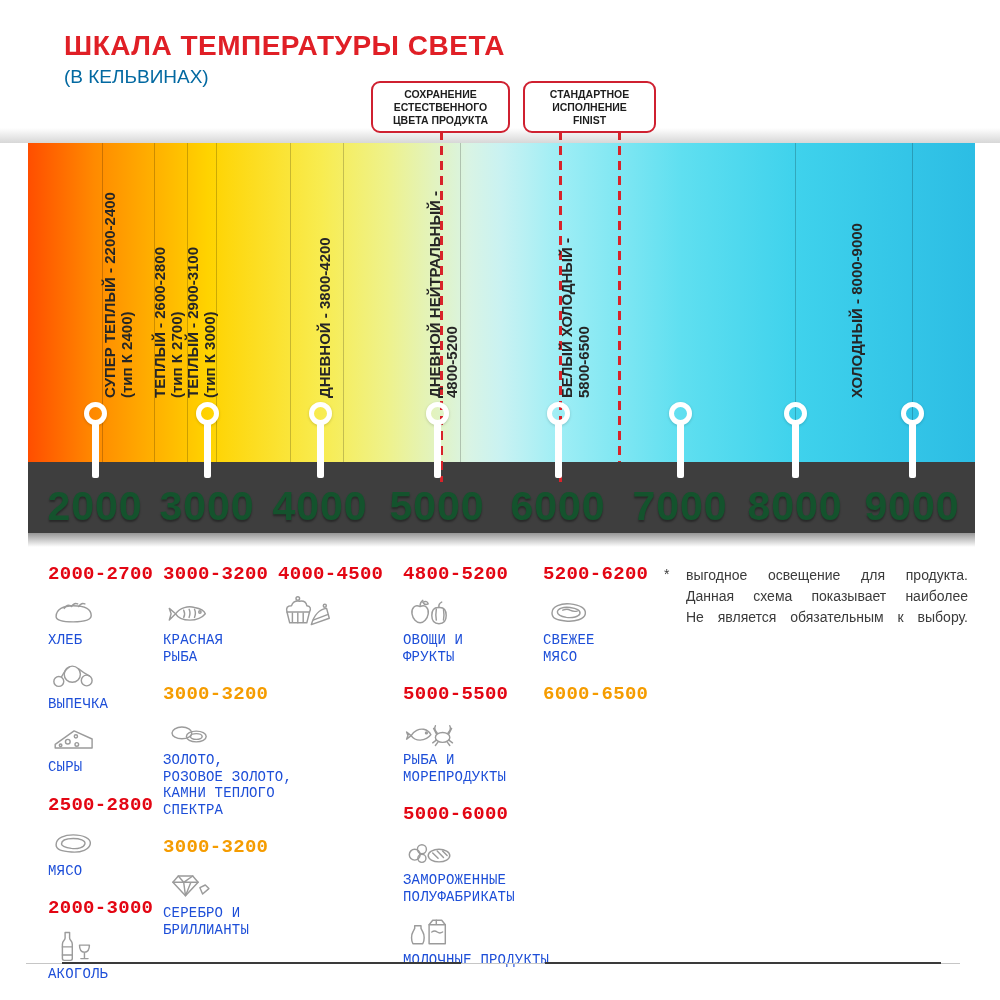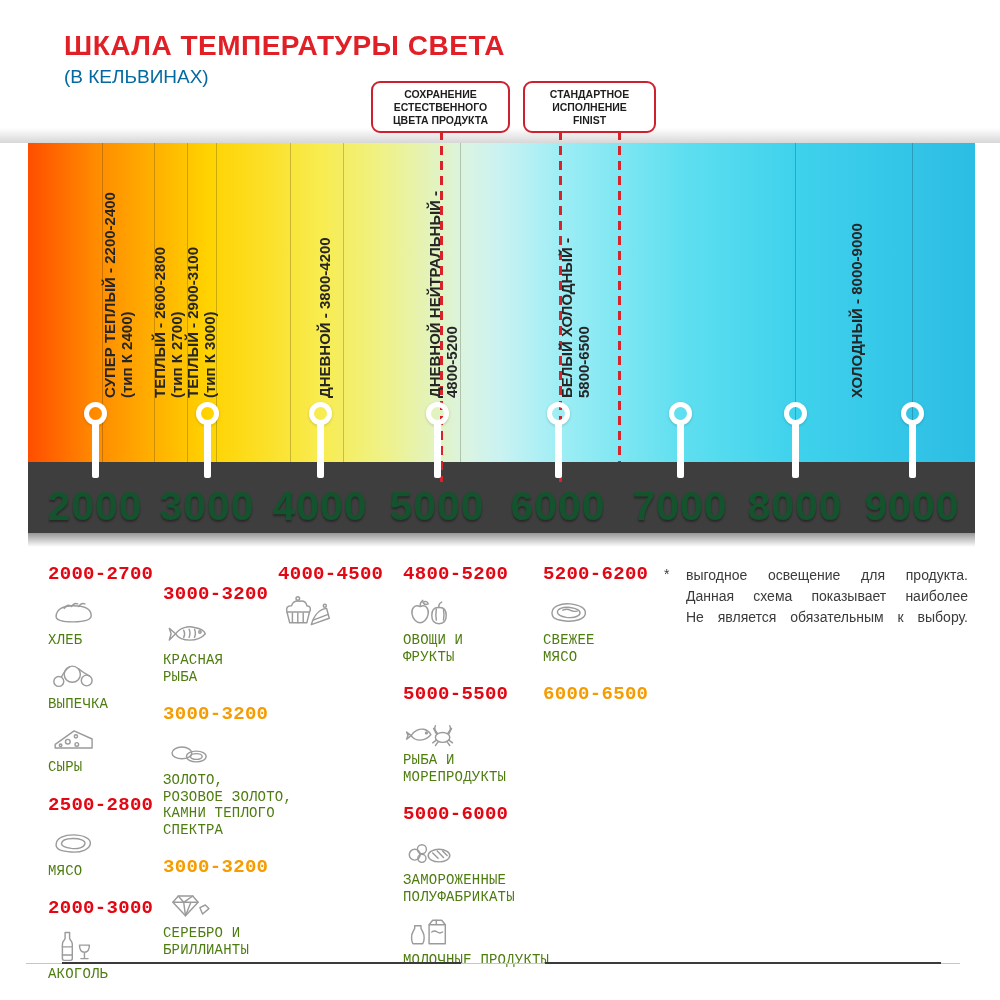--- a/index.html
+++ b/index.html
@@ -26,28 +26,28 @@
     background:linear-gradient(to bottom,#969696,rgba(255,255,255,0));}
   .tick{position:absolute;top:483px;transform:translateX(-50%);color:#14532d;font-weight:bold;
     font-size:41px;letter-spacing:1px;z-index:8;text-shadow:0 2px 2px rgba(0,0,0,.35);white-space:nowrap;}
 
   .callout{position:absolute;top:81px;height:52px;box-sizing:border-box;border:2.5px solid #cf2030;
     border-radius:9px;background:#fff;z-index:9;display:flex;flex-direction:column;justify-content:center;
     text-align:center;font-weight:bold;font-size:10.5px;line-height:13px;color:#1d1d1d;padding:2px 3px;}
   #c0{left:371px;width:139px;} #c1{left:523px;width:133px;}
 
   .col{position:absolute;top:563px;display:flex;flex-direction:column;align-items:flex-start;font-family:Liberation Mono, monospace;}
-  .col0{left:48px;width:110px;} .col1{left:163px;width:120px;margin-top:20px;} .col2{left:278px;width:125px;}
+  .col0{left:48px;width:110px;} .col1{left:163px;width:120px;} .col2{left:278px;width:125px;}
   .col3{left:403px;width:145px;} .col4{left:543px;width:120px;}
   .range{font-weight:bold;font-size:19px;letter-spacing:.3px;margin:12px 0 6px;white-space:nowrap;}
   .range.first{margin-top:0;}
   .range.red{color:#e30613;} .range.orange{color:#f59c00;}
   .product{margin:3px 0 6px;}
   .picon{height:36px;margin-bottom:2px;}
-  .plabel{font-size:14px;line-height:16.5px;color:#4d7c0f;letter-spacing:.2px;}
+  .plabel{font-size:14px;line-height:16.5px;color:#1d4ed8;letter-spacing:.2px;}
   .plabel div{white-space:nowrap;}
 
   .footnote{position:absolute;left:686px;top:565px;width:282px;font-size:14px;line-height:21px;color:#3b3b3b;}
   .fmark{position:absolute;left:-22px;top:-1px;font-size:14px;color:#3b3b3b;}
   .fline{display:flex;justify-content:space-between;}
 
   .bl-light{position:absolute;top:963px;height:1px;background:#c6c6c6;left:26px;width:934px;}
   .bl-dark{position:absolute;top:962px;height:2px;background:#3a3a3a;}
   #bd0{left:62px;width:399px;} #bd1{left:545px;width:396px;}
 </style>

